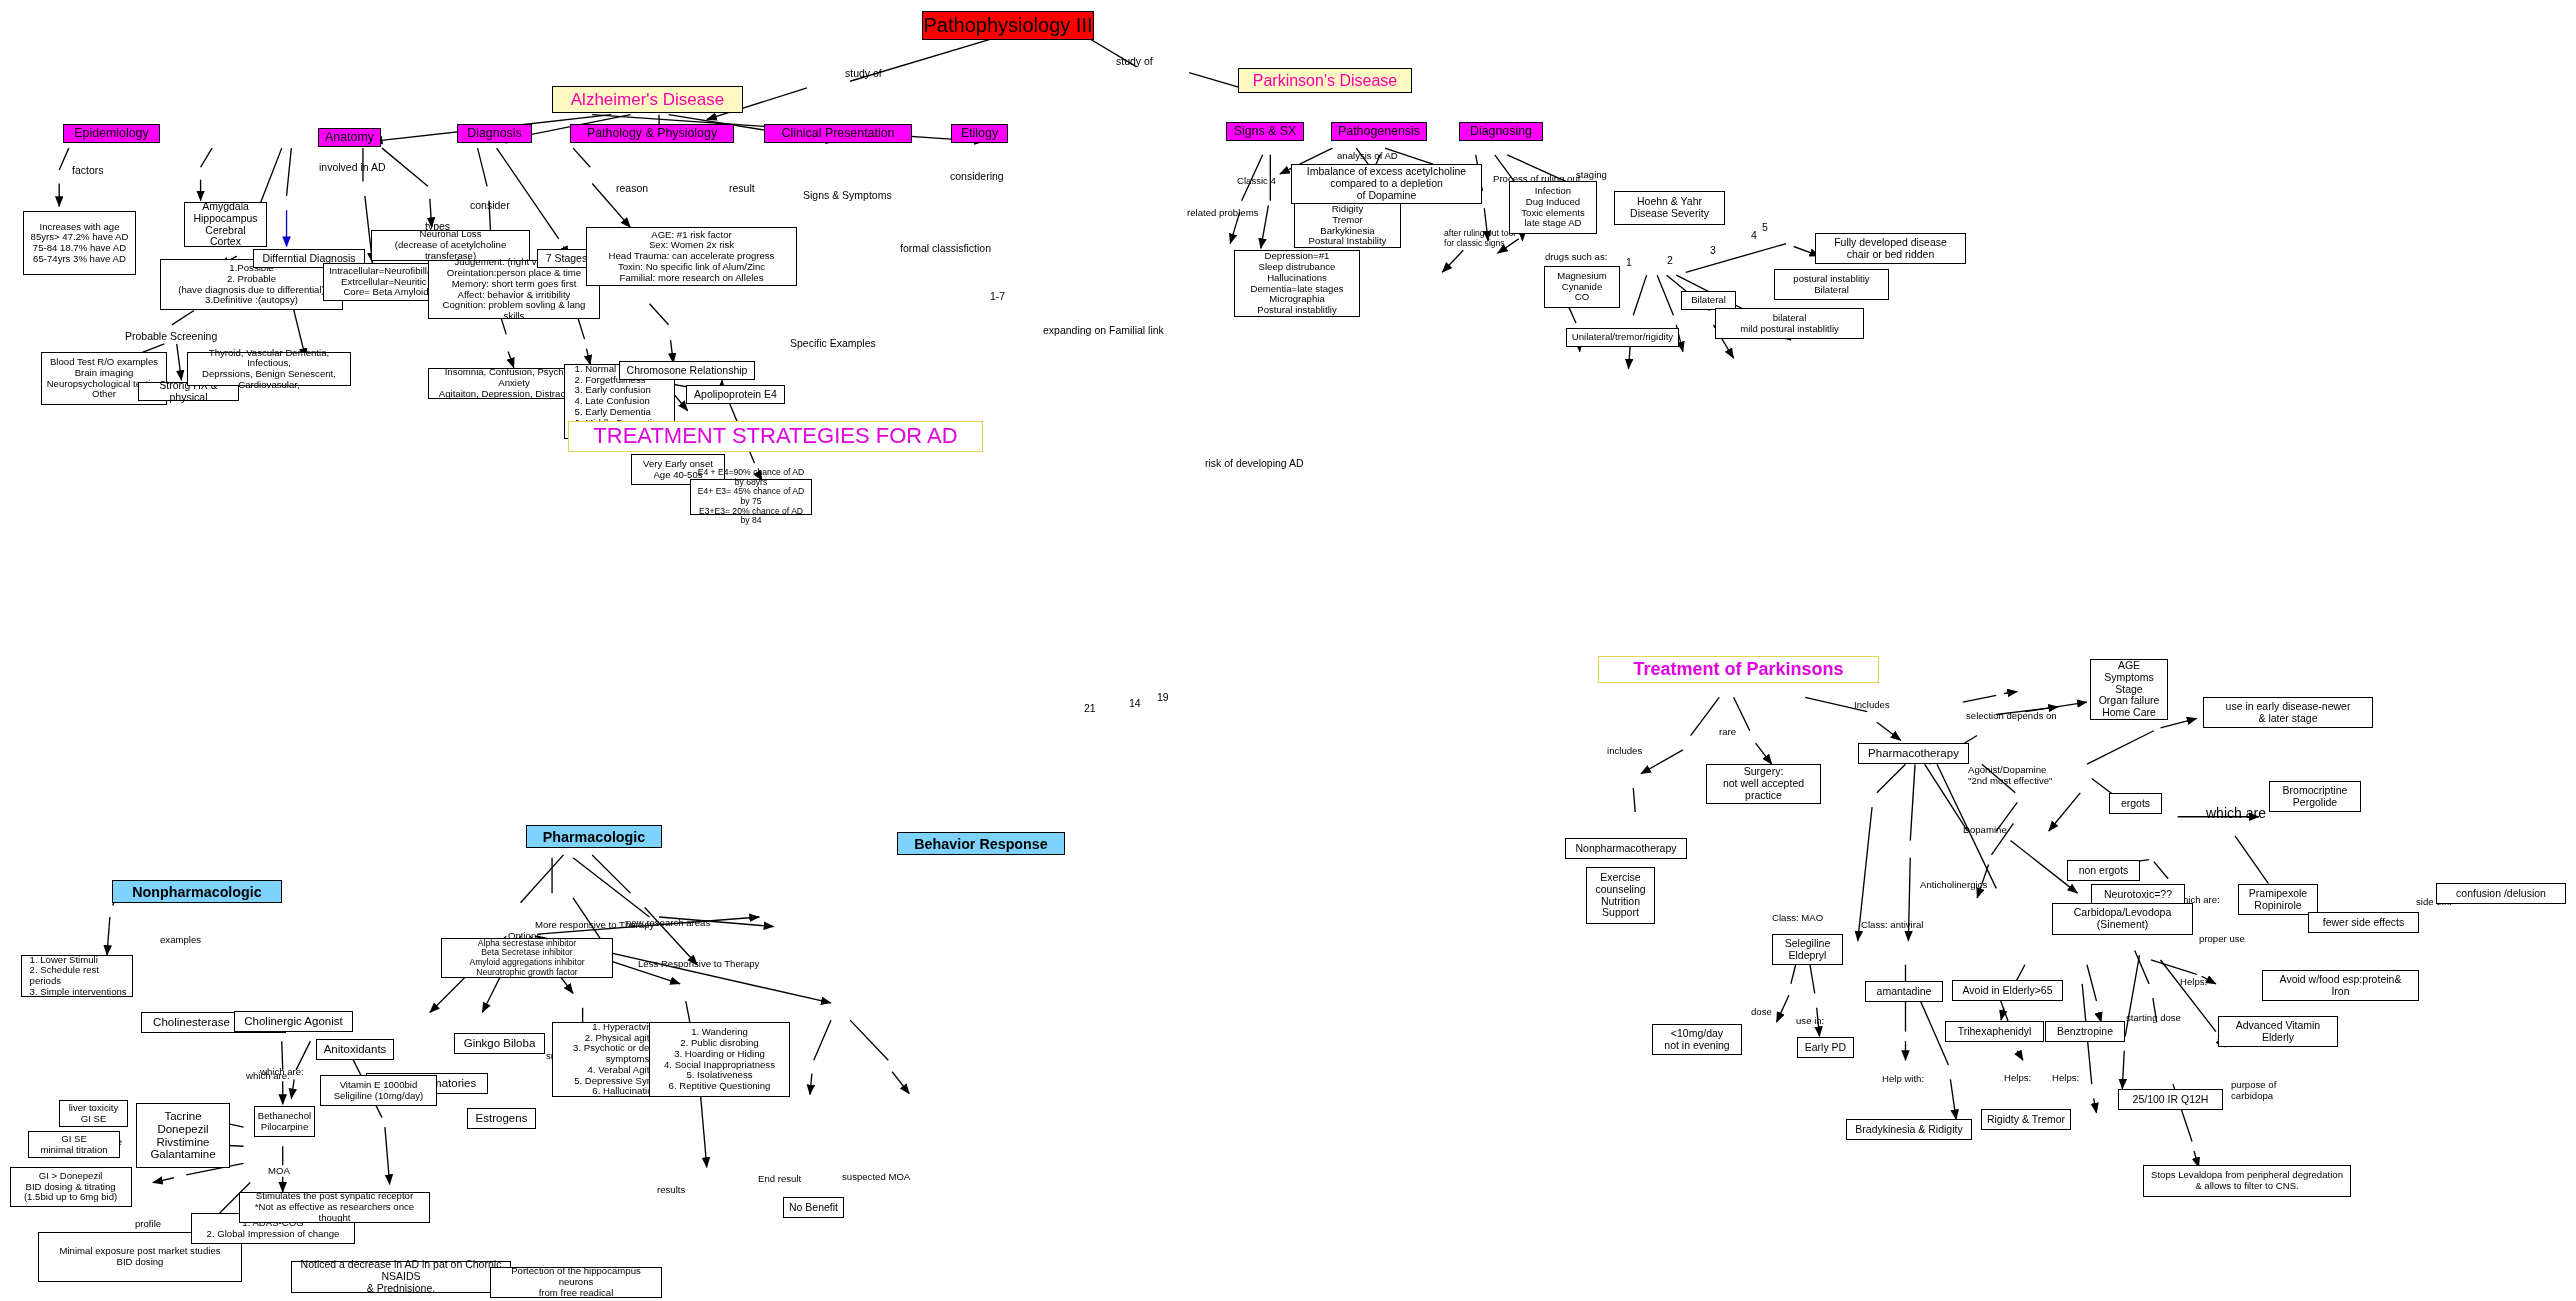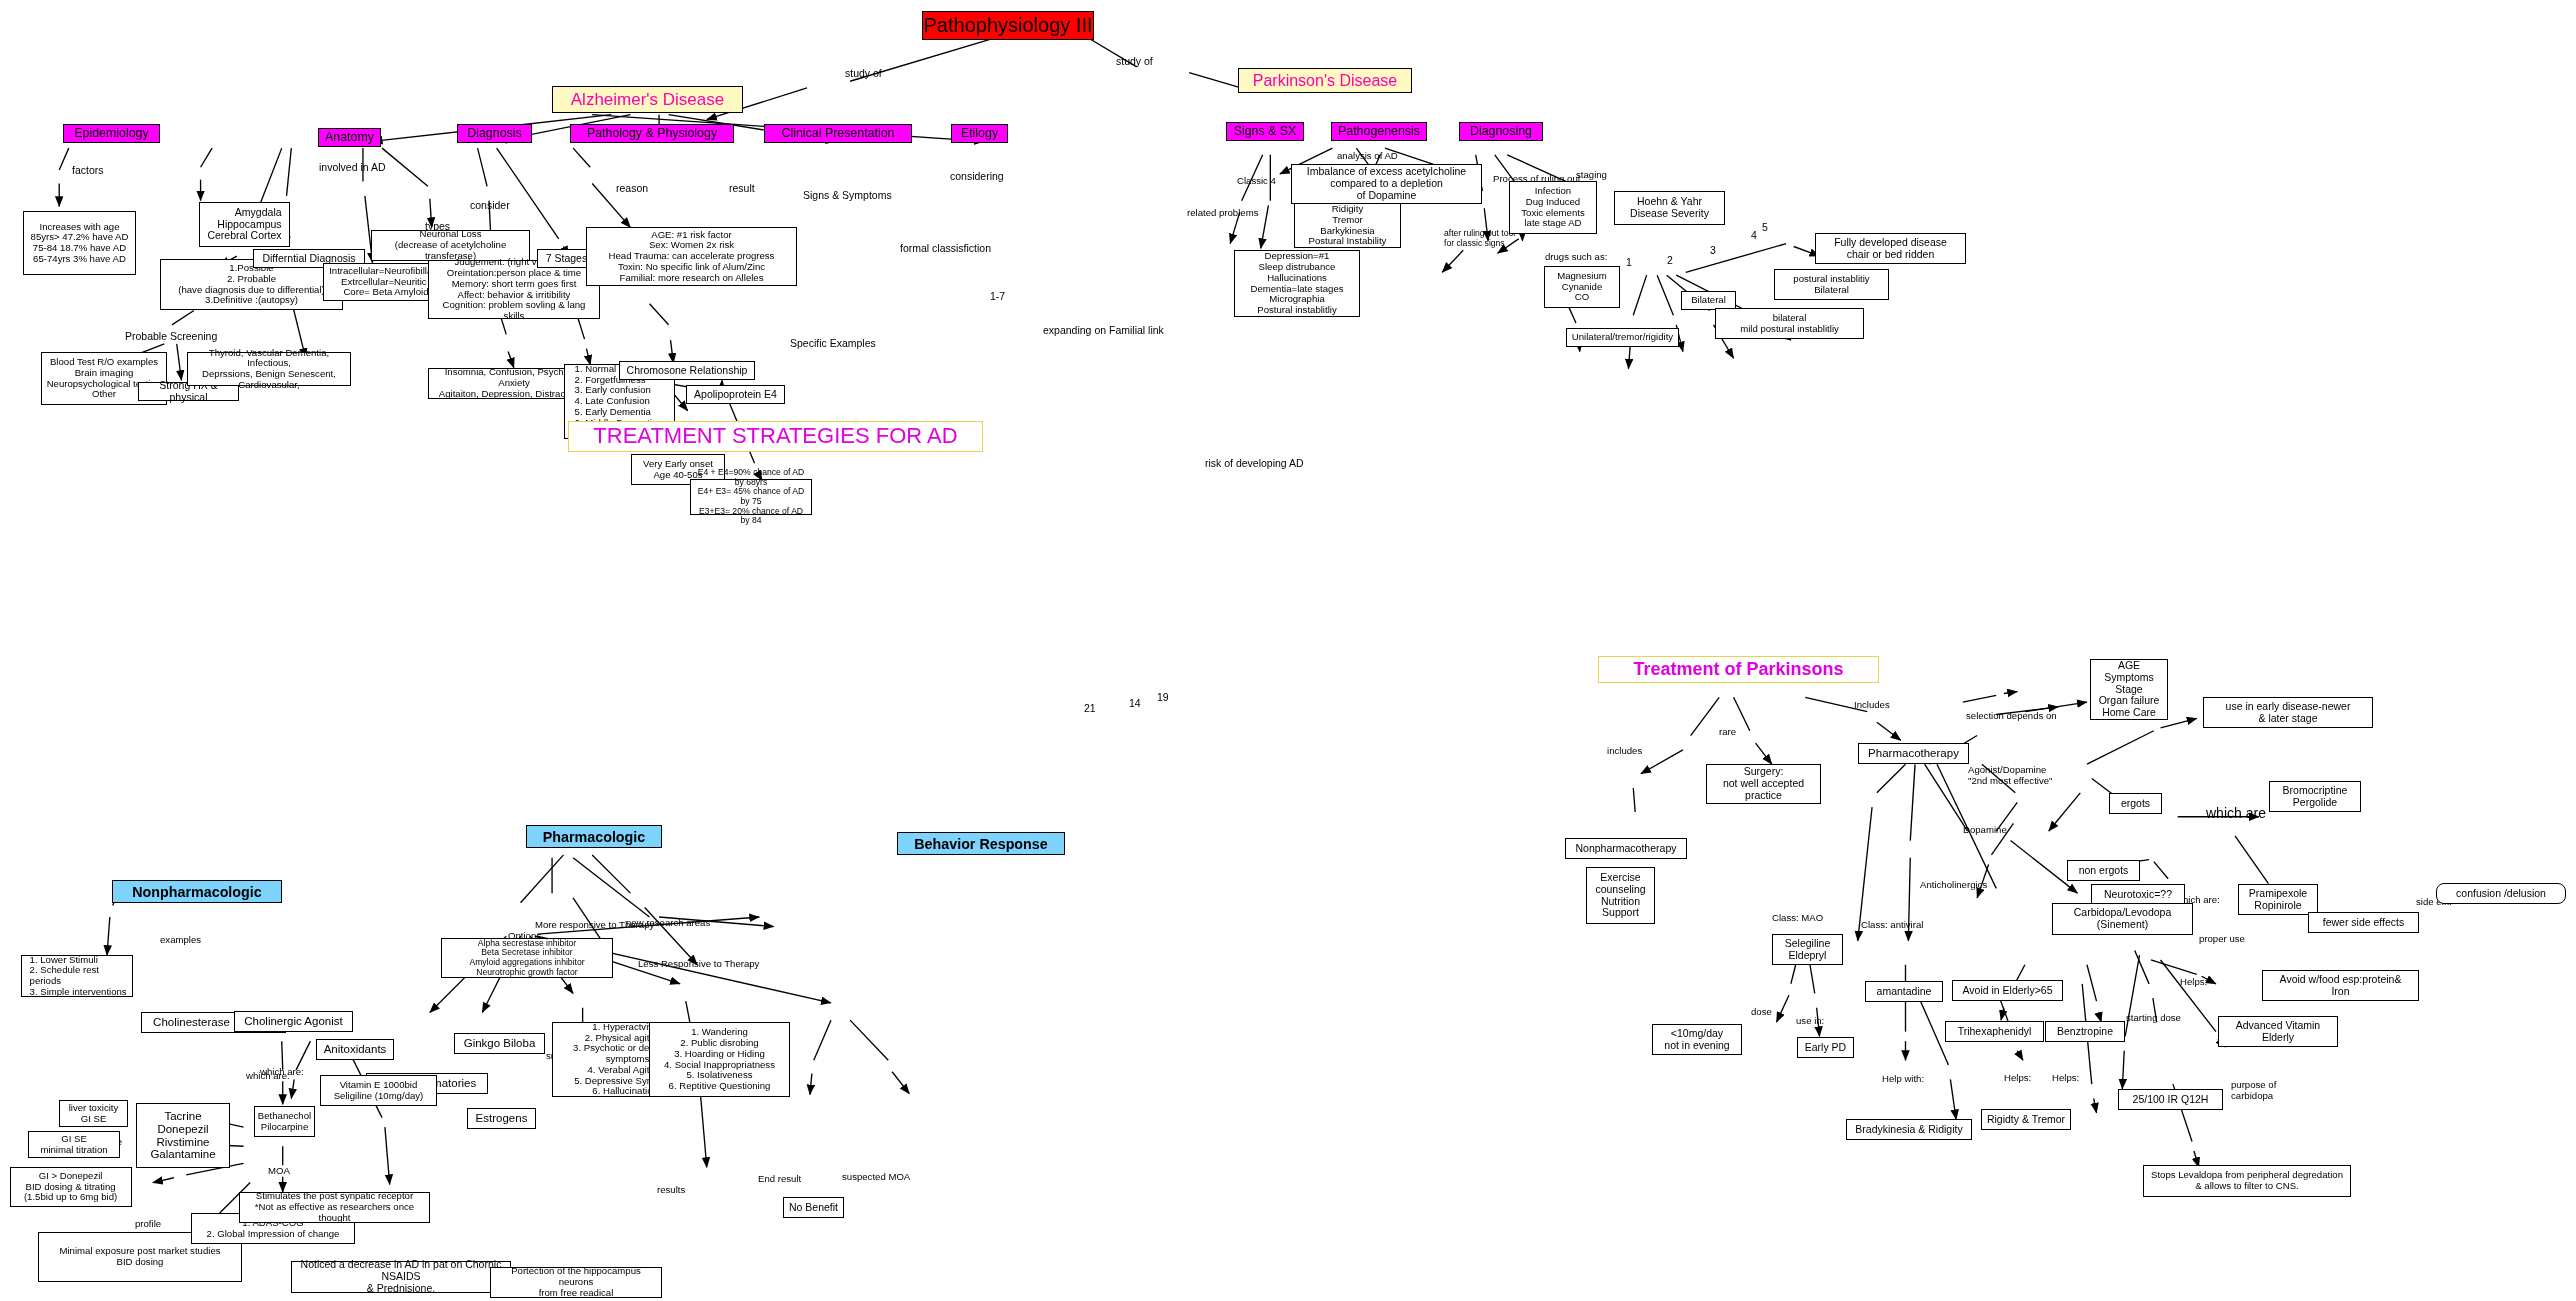--- a/index.html
+++ b/index.html
@@ -274,21 +274,21 @@
   <div class="lbl" style="left:1043px;top:324px;font-size:10.5px;">expanding on Familial link</div>
   <div class="lbl" style="left:1205px;top:457px;font-size:10.5px;">risk of developing AD</div>
   <div class="lbl" style="left:1084px;top:702px;font-size:10.5px;">21</div>
   <div class="lbl" style="left:1129px;top:697px;font-size:10.5px;">14</div>
   <div class="lbl" style="left:1157px;top:691px;font-size:10.5px;">19</div>
 
   <div class="node box" style="left:23px;top:211px;width:113px;height:64px;font-size:9.6px;white-space:pre-line;">Increases with age
 85yrs&gt; 47.2% have AD
 75-84  18.7% have AD
 65-74yrs 3% have    AD</div>
-  <div class="node box" style="left:199px;top:202px;width:91px;height:45px;font-size:10.5px;white-space:pre-line;text-align:right;">Amygdala
+  <div class="node box" style="left:184px;top:202px;width:83px;height:45px;font-size:10.5px;white-space:pre-line;">Amygdala
 Hippocampus
 Cerebral Cortex</div>
   <div class="node box" style="left:160px;top:259px;width:183px;height:51px;font-size:9.6px;white-space:pre-line;">1.Possible
 2. Probable
 (have diagnosis due to differential)
 3.Definitive :(autopsy)</div>
   <div class="node box" style="left:253px;top:249px;width:112px;height:19px;font-size:10.5px;">Differntial Diagnosis</div>
   <div class="node box" style="left:41px;top:352px;width:126px;height:53px;font-size:9.6px;white-space:pre-line;">Blood Test R/O examples
 Brain imaging
 Neuropsychological testing
@@ -501,21 +501,21 @@
 Home Care</div>
   <div class="node box" style="left:2203px;top:697px;width:170px;height:31px;font-size:10.5px;white-space:pre-line;">use in early disease-newer
 &amp; later stage</div>
   <div class="node box" style="left:2109px;top:793px;width:53px;height:21px;font-size:10.5px;">ergots</div>
   <div class="node box" style="left:2067px;top:860px;width:73px;height:21px;font-size:10.5px;">non ergots</div>
   <div class="node box" style="left:2269px;top:781px;width:92px;height:31px;font-size:10.5px;white-space:pre-line;">Bromocriptine
 Pergolide</div>
   <div class="node box" style="left:2238px;top:884px;width:80px;height:31px;font-size:10.5px;white-space:pre-line;">Pramipexole
 Ropinirole</div>
   <div class="node box" style="left:2308px;top:912px;width:111px;height:21px;font-size:10.5px;">fewer side effects</div>
-  <div class="node box" style="left:2436px;top:883px;width:130px;height:21px;font-size:10.5px;border-radius:8px;">confusion /delusion</div>
+  <div class="node box" style="left:2436px;top:883px;width:130px;height:21px;font-size:10.5px;">confusion /delusion</div>
   <div class="node box" style="left:2091px;top:884px;width:94px;height:21px;font-size:10.5px;">Neurotoxic=??</div>
   <div class="node box" style="left:2052px;top:903px;width:141px;height:32px;font-size:10.5px;white-space:pre-line;">Carbidopa/Levodopa
 (Sinement)</div>
   <div class="node box" style="left:1772px;top:934px;width:71px;height:31px;font-size:10.5px;white-space:pre-line;">Selegiline
 Eldepryl</div>
   <div class="node box" style="left:1652px;top:1024px;width:90px;height:31px;font-size:10.5px;white-space:pre-line;">&lt;10mg/day
 not in evening</div>
   <div class="node box" style="left:1797px;top:1037px;width:57px;height:21px;font-size:10.5px;">Early PD</div>
   <div class="node box" style="left:1865px;top:981px;width:78px;height:21px;font-size:10.5px;">amantadine</div>
   <div class="node box" style="left:1846px;top:1119px;width:126px;height:21px;font-size:10.5px;">Bradykinesia &amp; Ridigity</div>

